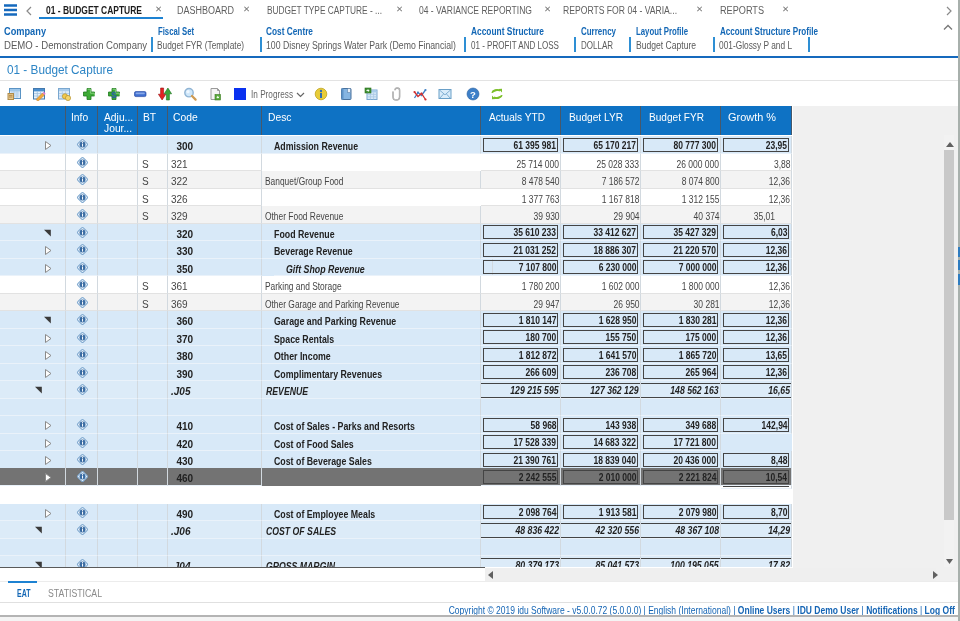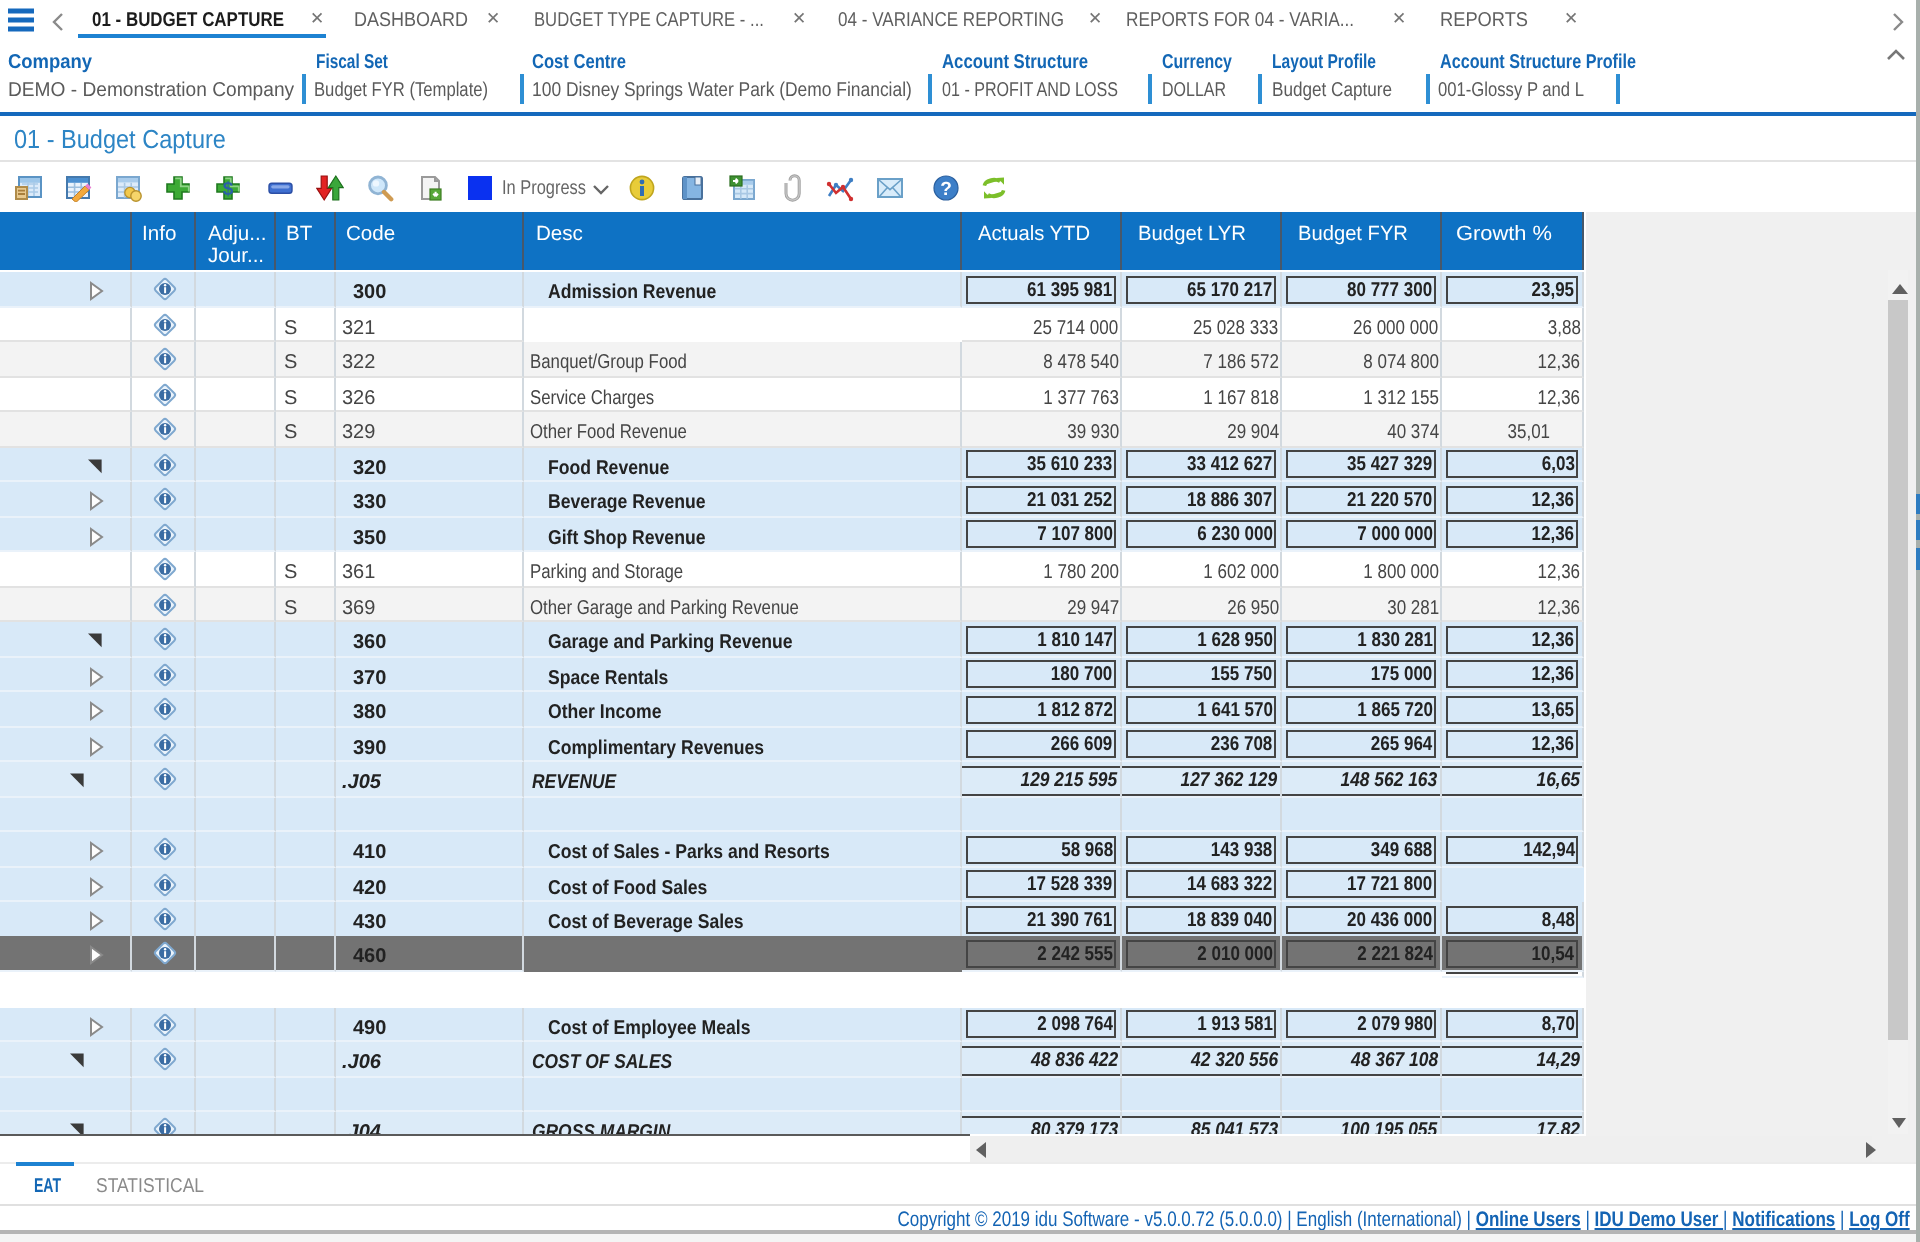--- a/index.html
+++ b/index.html
@@ -346,21 +346,20 @@
           <circle cx="6.55" cy="4.6" r="0.6" fill="#fff"></circle>
         </svg>
       </div>
 </div>
 <div class="row" style="top:53.5px;background:#ffffff">
 <div class="cell" style="left:0px;width:66px;"></div>
 <div class="cell" style="left:66px;width:32px;"></div>
 <div class="cell" style="left:98px;width:40px;"></div>
 <div class="cell" style="left:138px;width:30px;padding-left:4px;">S</div>
 <div class="cell" style="left:168px;width:94px;padding-left:3px;">326</div>
-<div class="cell" style="left:262px;width:219px;padding-left:2.5px;"><span style="display:inline-block;transform:scaleX(0.840);transform-origin:0 50%;white-space:nowrap;">Service Charges</span></div>
 <div class="cell" style="left:481px;width:80px;">
         <span style="position:absolute;right:0.5px;top:5px;line-height:12px"><span style="display:inline-block;transform:scaleX(0.850);transform-origin:100% 50%;white-space:nowrap;">1 377 763</span></span>
       </div>
 <div class="cell" style="left:561px;width:80px;">
         <span style="position:absolute;right:0.5px;top:5px;line-height:12px"><span style="display:inline-block;transform:scaleX(0.850);transform-origin:100% 50%;white-space:nowrap;">1 167 818</span></span>
       </div>
 <div class="cell" style="left:641px;width:80px;">
         <span style="position:absolute;right:0.5px;top:5px;line-height:12px"><span style="display:inline-block;transform:scaleX(0.850);transform-origin:100% 50%;white-space:nowrap;">1 312 155</span></span>
       </div>
 <div class="cell" style="left:721px;width:71px;">
@@ -468,21 +467,21 @@
           <circle cx="6.55" cy="4.6" r="0.6" fill="#fff"></circle>
         </svg>
       </div>
 </div>
 <div class="row bluerow" style="top:123.5px;background:#d8e9f8">
 <div class="cell" style="left:0px;width:66px;"></div>
 <div class="cell" style="left:66px;width:32px;"></div>
 <div class="cell" style="left:98px;width:40px;"></div>
 <div class="cell" style="left:138px;width:30px;"></div>
 <div class="cell" style="left:168px;width:94px;padding-left:8.5px;font-weight:bold;color:#222;">350</div>
-<div class="cell" style="left:262px;width:219px;padding-left:12px;font-weight:bold;color:#222;"><span style="display:inline-block;transform:scaleX(0.880);transform-origin:0 50%;white-space:nowrap;">Gift Shop Revenue</span></div>
+<div class="cell" style="left:274px;width:219px;padding-left:12px;font-weight:bold;color:#222;font-style:italic;"><span style="display:inline-block;transform:scaleX(0.880);transform-origin:0 50%;white-space:nowrap;">Gift Shop Revenue</span></div>
 <div class="cell" style="left:481px;width:80px;">
         <div class="numbox"><span style="display:inline-block;transform:scaleX(0.850);transform-origin:100% 50%;white-space:nowrap;">7 107 800</span></div>
       </div>
 <div class="cell" style="left:561px;width:80px;">
         <div class="numbox"><span style="display:inline-block;transform:scaleX(0.850);transform-origin:100% 50%;white-space:nowrap;">6 230 000</span></div>
       </div>
 <div class="cell" style="left:641px;width:80px;">
         <div class="numbox"><span style="display:inline-block;transform:scaleX(0.850);transform-origin:100% 50%;white-space:nowrap;">7 000 000</span></div>
       </div>
 <div class="cell" style="left:721px;width:71px;">

